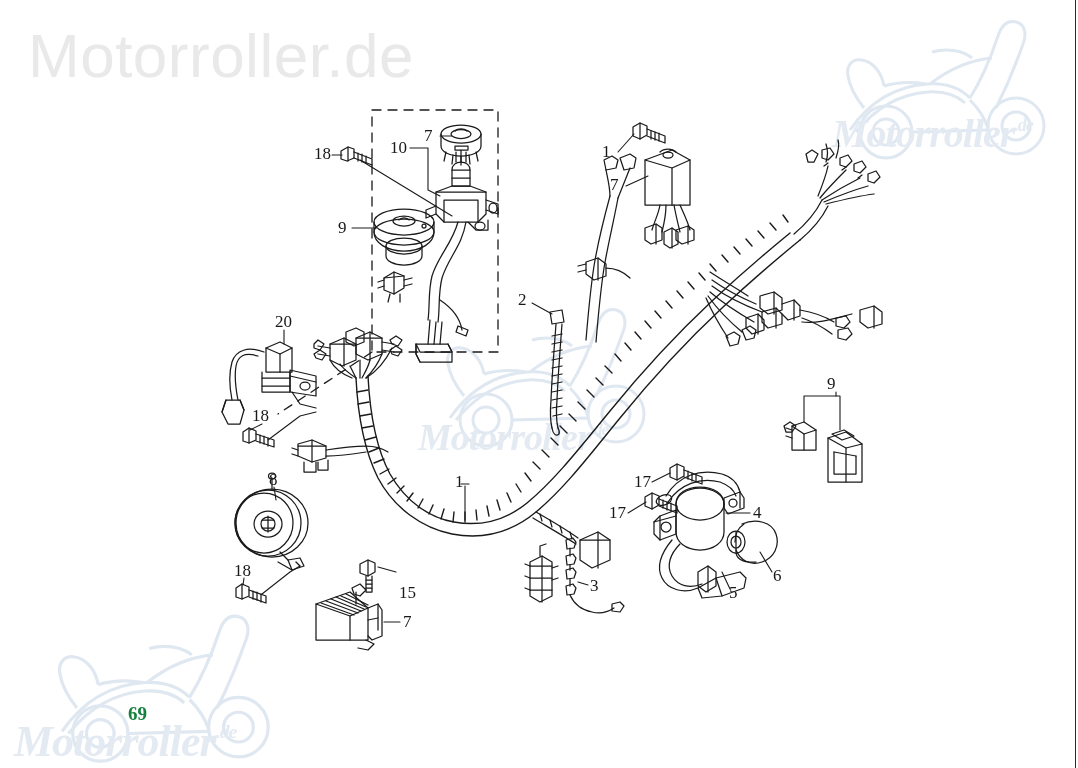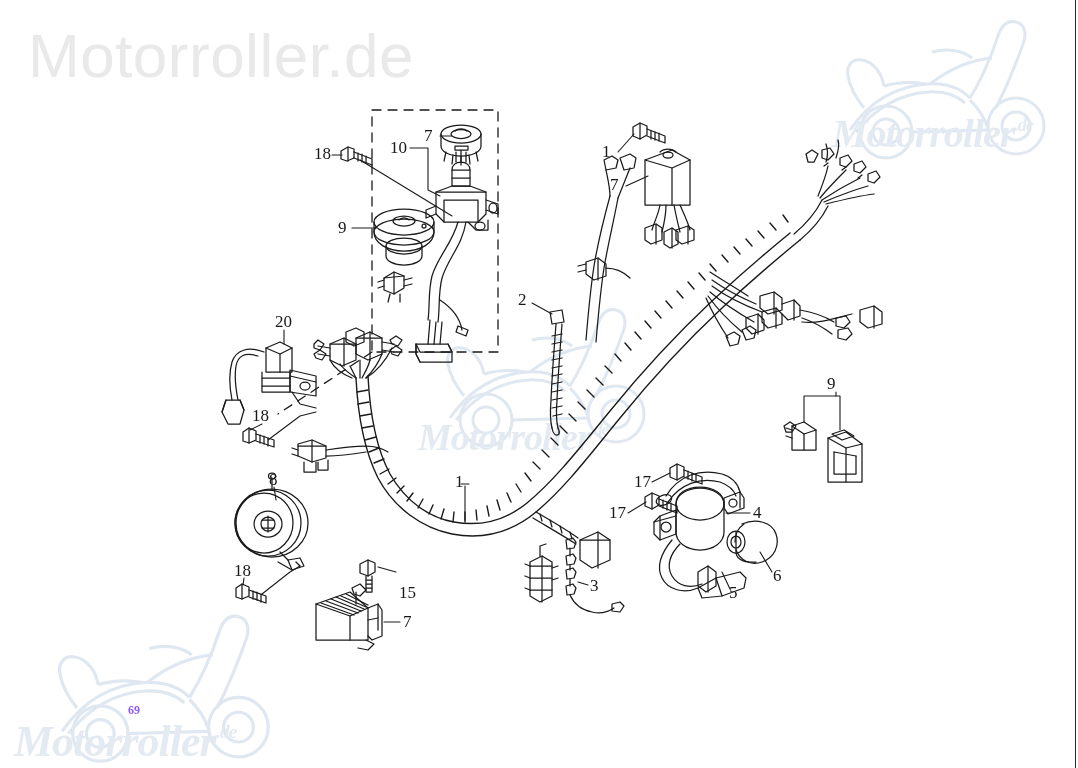--- a/index.html
+++ b/index.html
@@ -62,22 +62,22 @@
     font-family: "Liberation Serif", serif;
     font-size: 17px;
     color: #16181a;
     line-height: 1;
     white-space: nowrap;
   }
   .pageno {
     position: absolute;
     font-family: "Liberation Serif", serif;
     font-weight: 700;
-    font-size: 12px;
-    color: #8b5cf6;
+    font-size: 19px;
+    color: #15803d;
   }
   .edge-right {
     position: absolute;
     right: 2px;
     top: 0;
     width: 1px;
     height: 768px;
     background: #2a2a2a;
   }
 </style>

